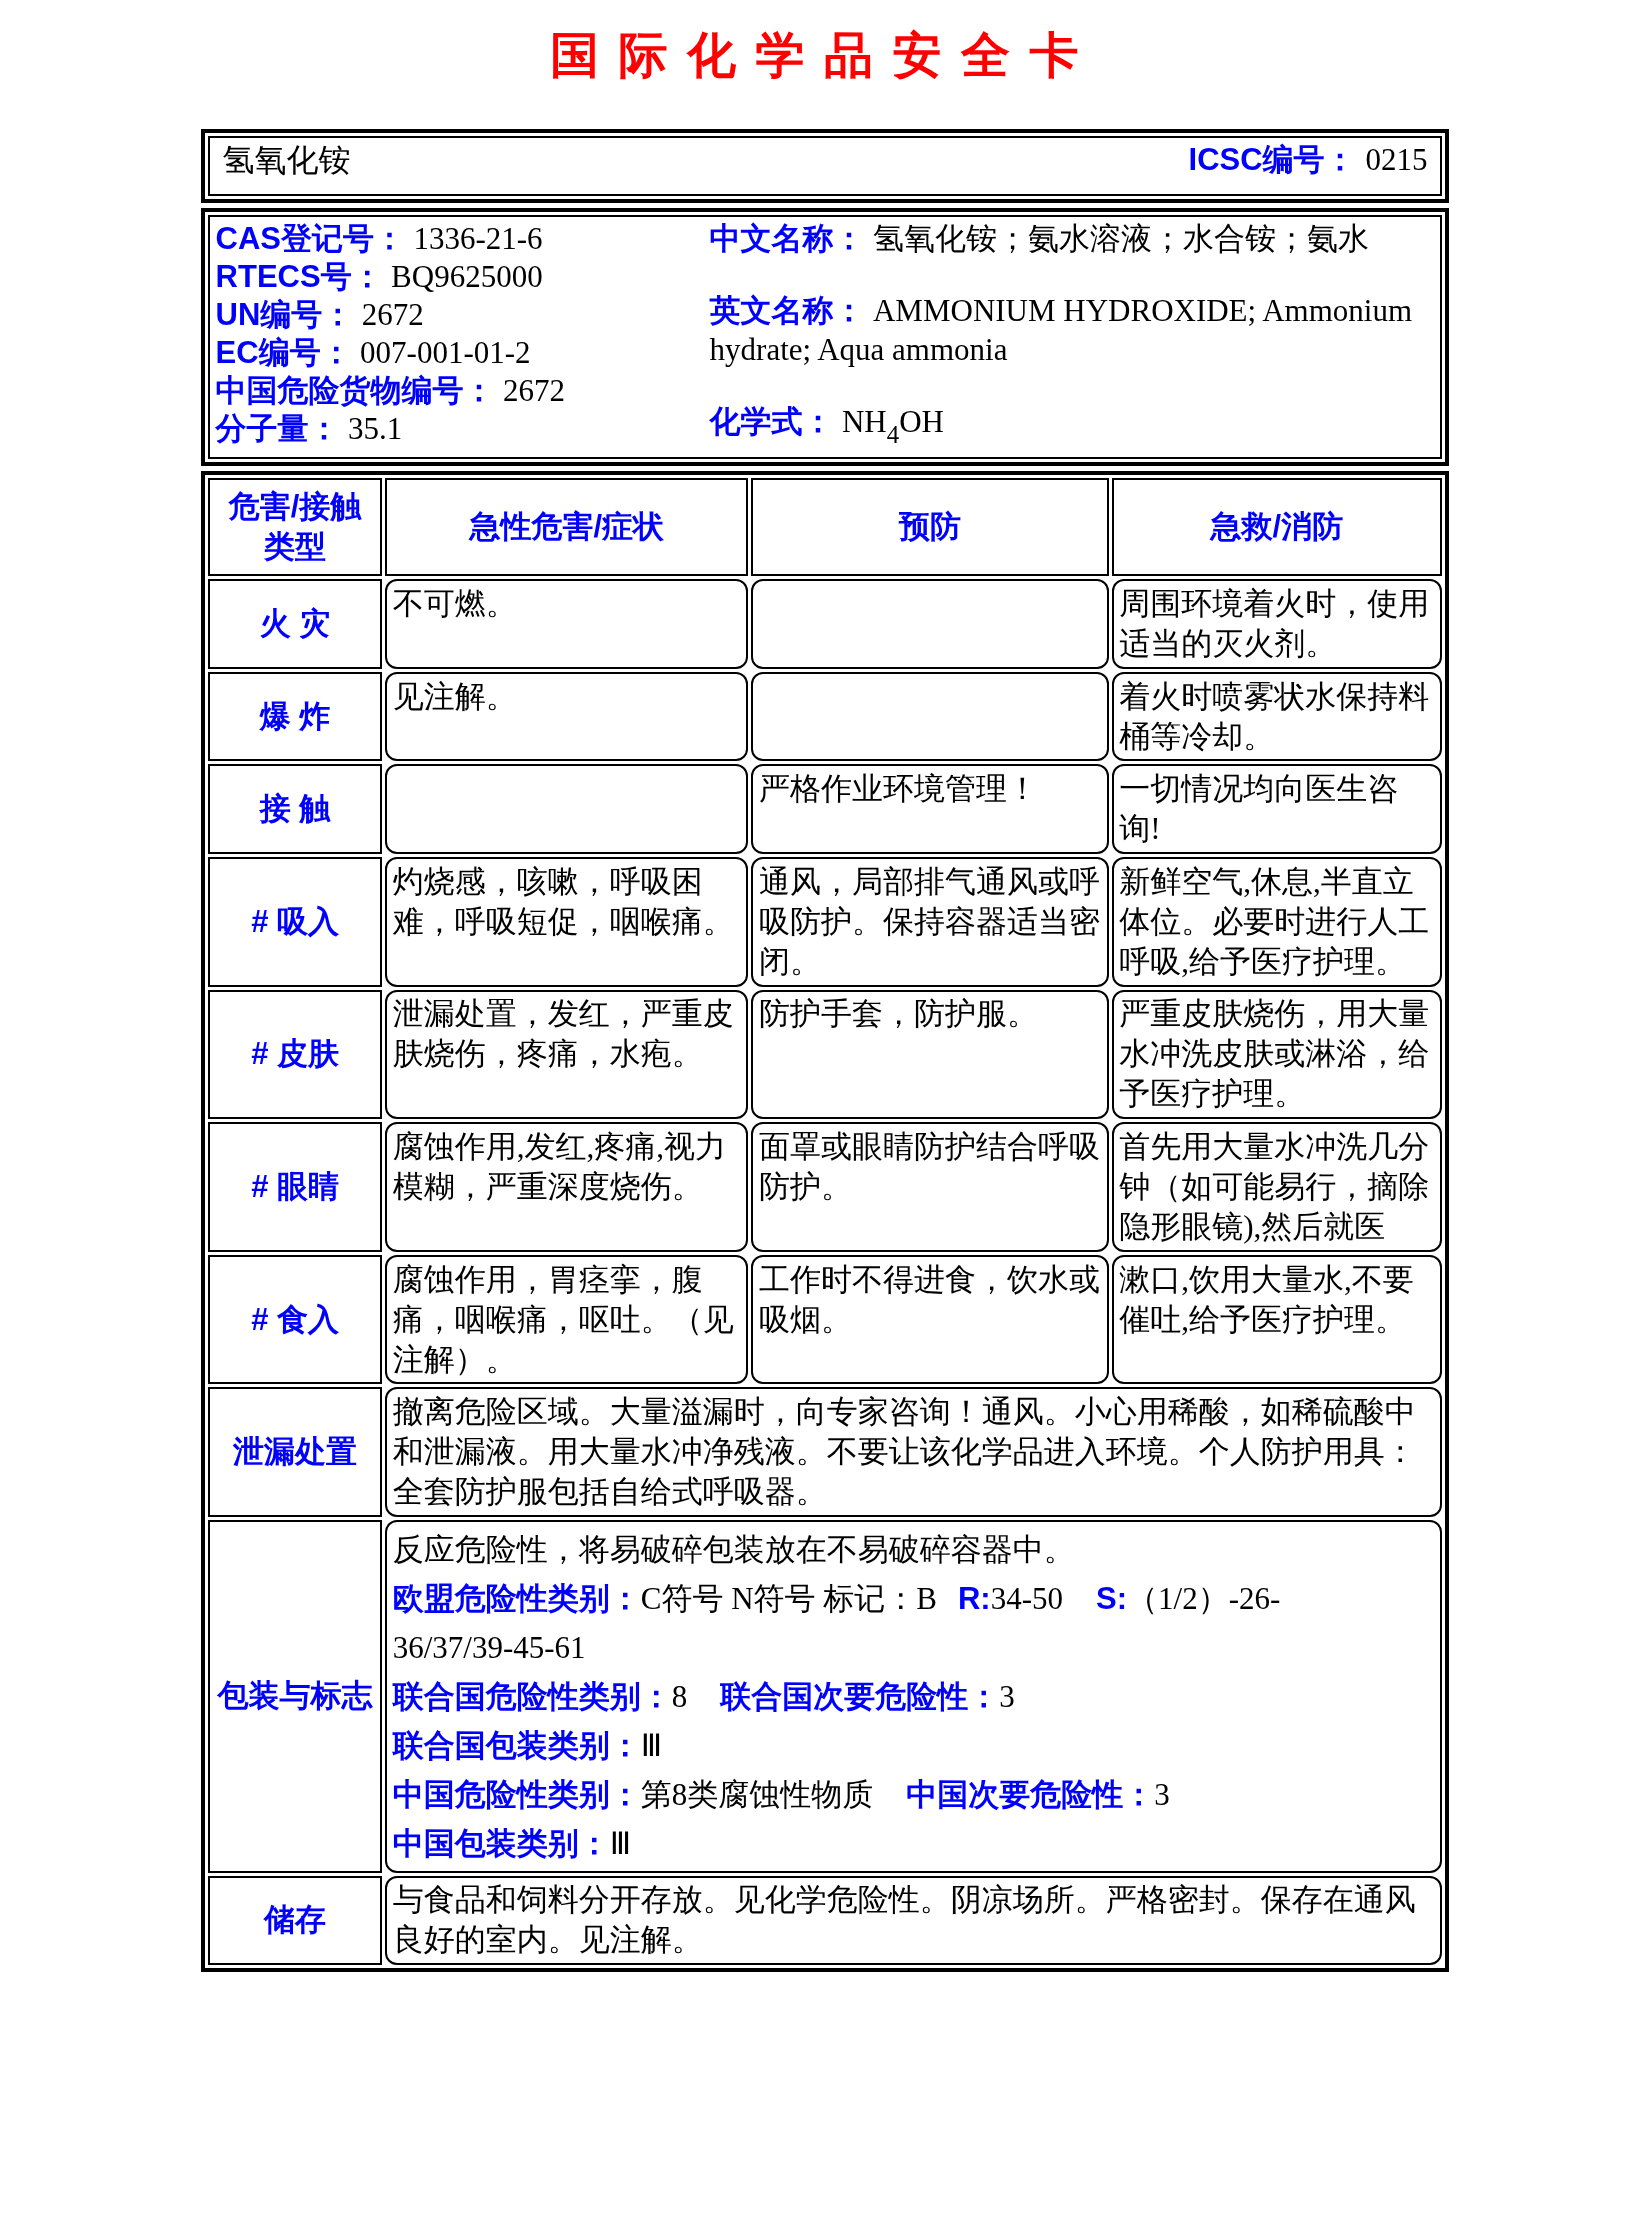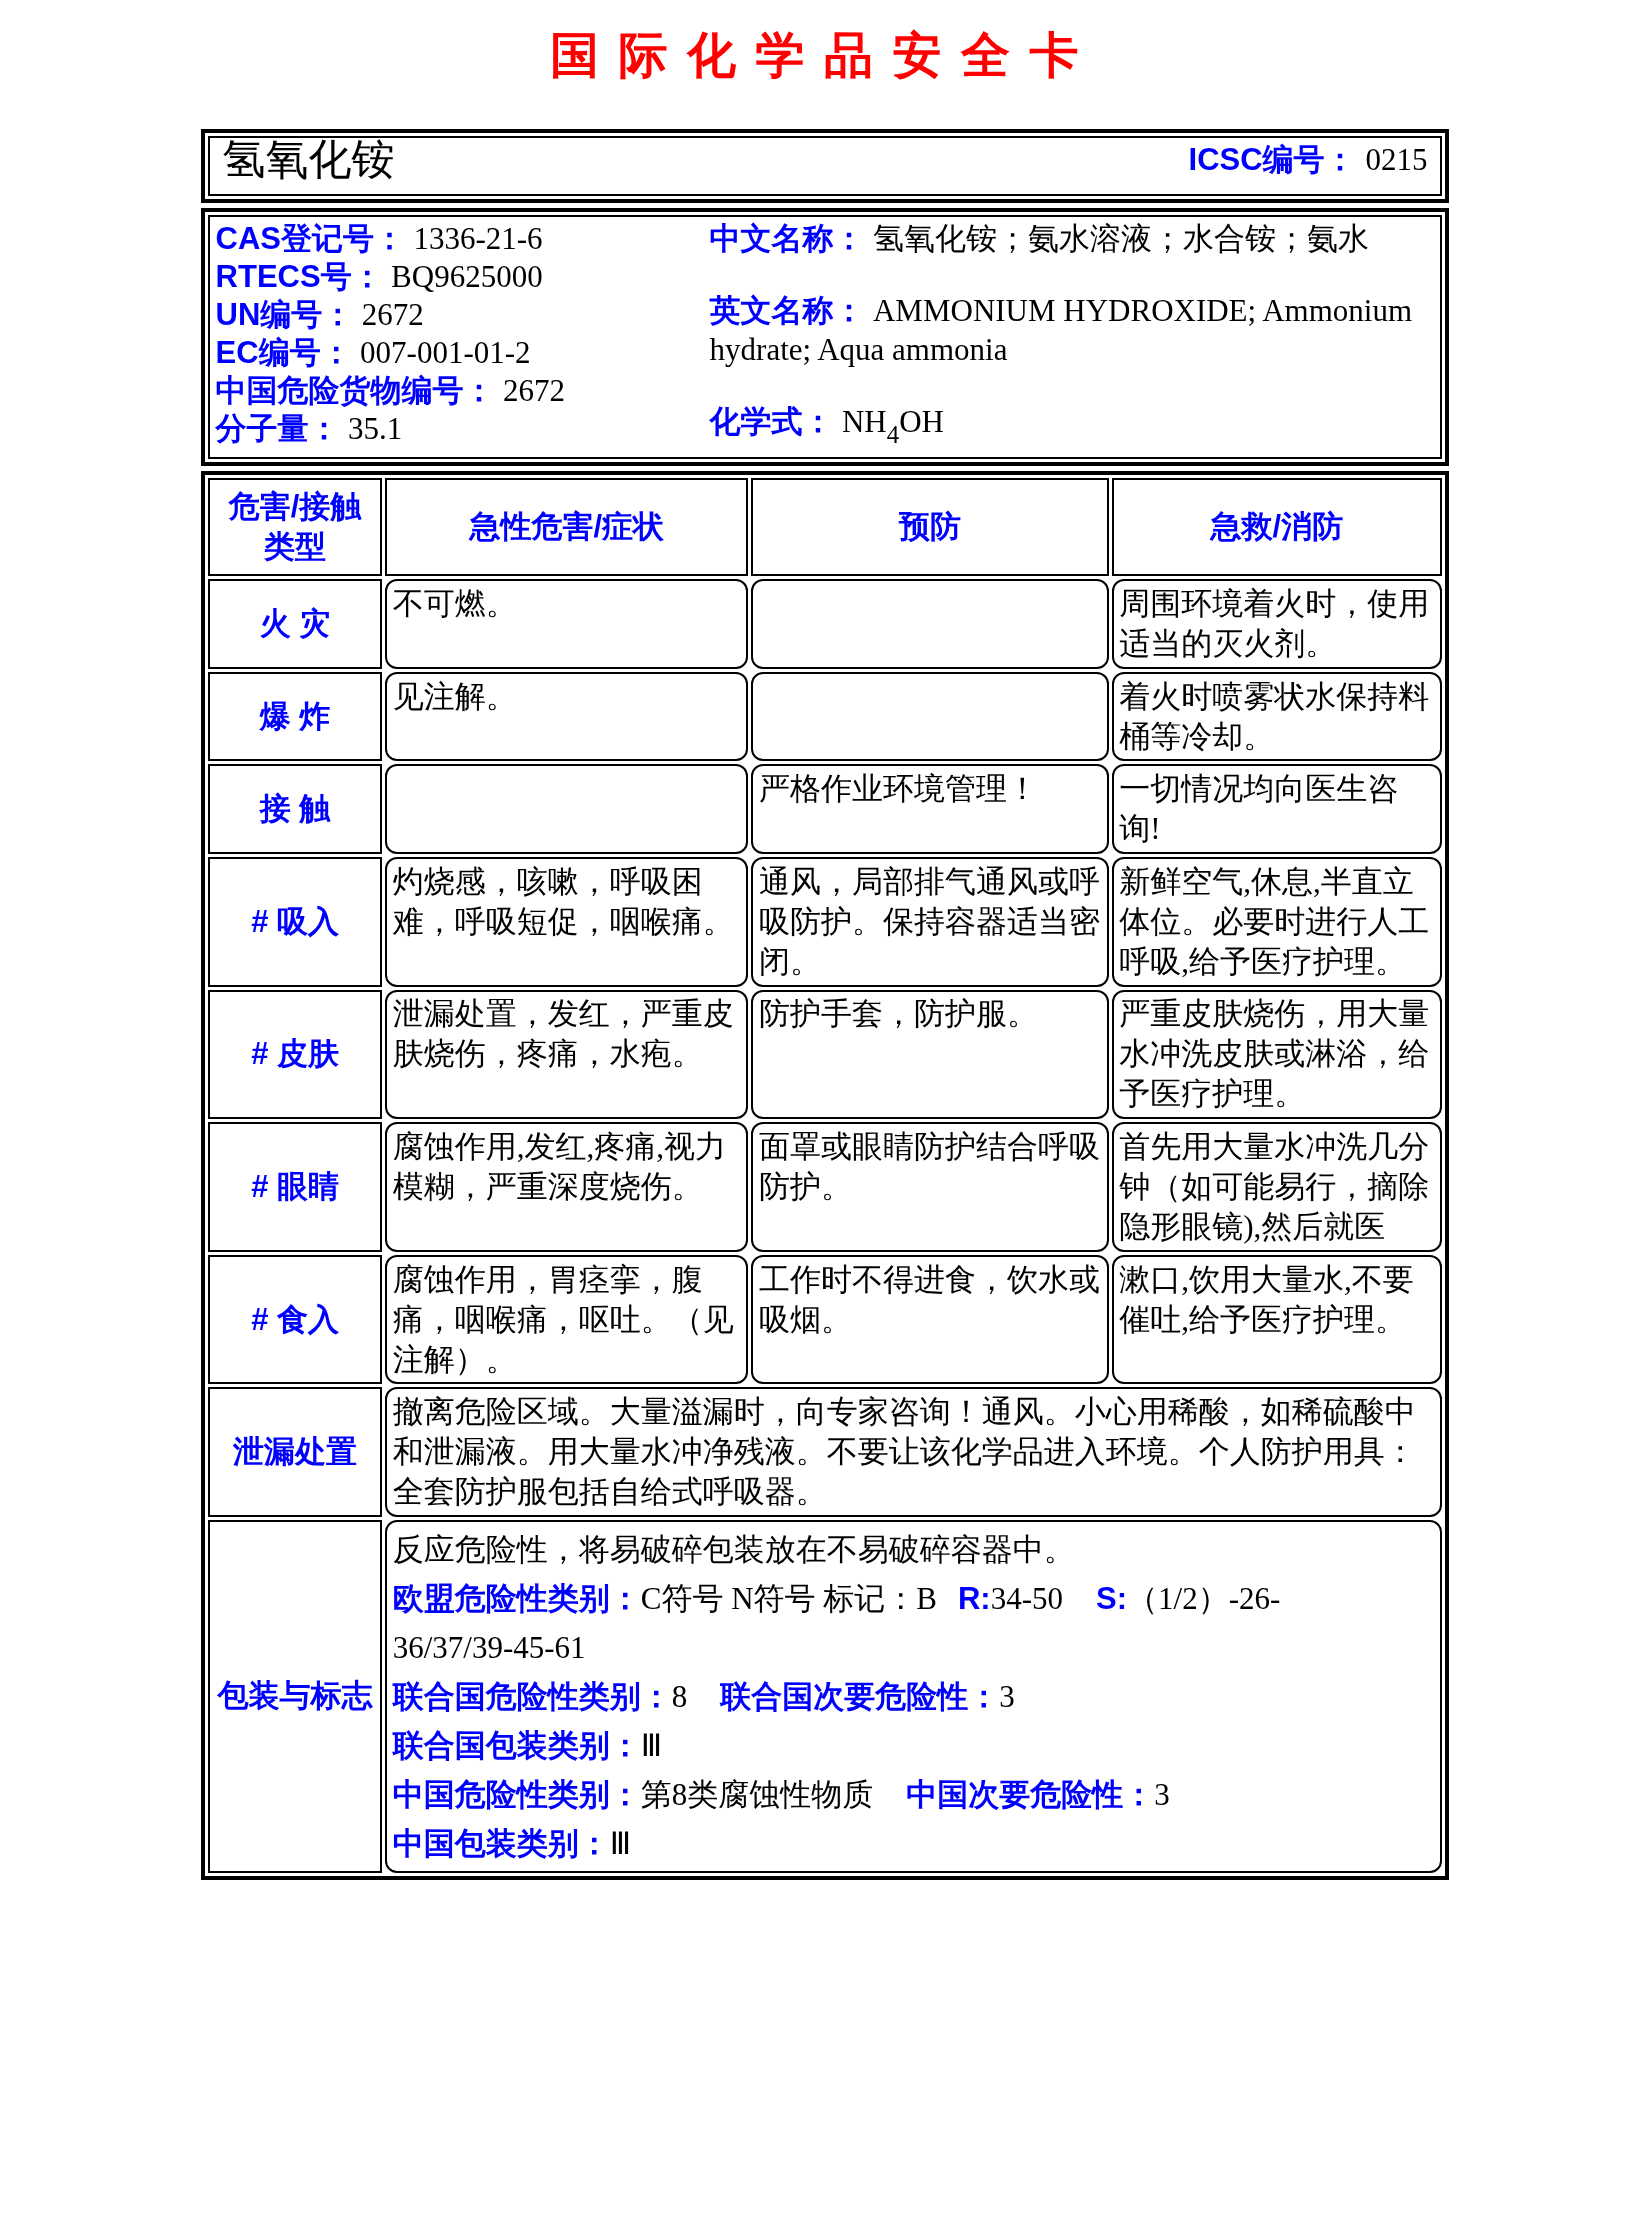--- a/index.html
+++ b/index.html
@@ -44,21 +44,21 @@
     color:#0000ff;
     font-weight:bold;
     font-family:"Liberation Sans", sans-serif;
   }
   .val { color:#000; font-family:"Liberation Serif", serif; }
   .pre { white-space:pre-line; }
 
   
   .head-table td { height:60px; vertical-align:middle; }
   .head-row { display:flex; justify-content:space-between; align-items:center; padding:0 7px; }
-  .head-row .substance { font-size:43px; }
+  .head-row .substance { font-size:32px; }
   .head-row .icsc .val { margin-left:9.8px; }
 
   
   .id-table td { height:243px; }
   .id-flex { display:flex; min-height:234px;gap:44px; }
   .id-left { width:450px; flex:0 0 450px; }
   .id-line { line-height:38px; white-space:nowrap; }
   .id-line .val { margin-left:8.4px; }
   .id-right { flex:1; display:flex; flex-direction:column; justify-content:space-between; }
   .id-right .id-line { white-space:normal; }
@@ -196,17 +196,21 @@
       <td class="cell pack" colspan="3">
         <p>反应危险性，将易破碎包装放在不易破碎容器中。</p>
         <p><span class="lbl">欧盟危险性类别：</span><span class="val">C符号 N符号 标记：B</span><span class="lbl gap">R:</span><span class="val">34-50</span><span class="lbl gap2">S:</span><span class="val pre">（1/2）-26-
 36/37/39-45-61</span></p>
         <p><span class="lbl">联合国危险性类别：</span><span class="val">8</span><span class="lbl gap2">联合国次要危险性：</span><span class="val">3</span></p>
         <p><span class="lbl">联合国包装类别：</span><span class="val">Ⅲ</span></p>
         <p><span class="lbl">中国危险性类别：</span><span class="val">第8类腐蚀性物质</span><span class="lbl gap2">中国次要危险性：</span><span class="val">3</span></p>
         <p><span class="lbl">中国包装类别：</span><span class="val">Ⅲ</span></p>
       </td>
     </tr>
+    <tr style="height:88px">
+      <td class="c-label">储存</td>
+      <td class="cell" colspan="3">与食品和饲料分开存放。见化学危险性。阴凉场所。严格密封。保存在通风良好的室内。见注解。</td>
+    </tr>
   </tbody>
     </table>
 
 </div>
 
 
 </body></html>

